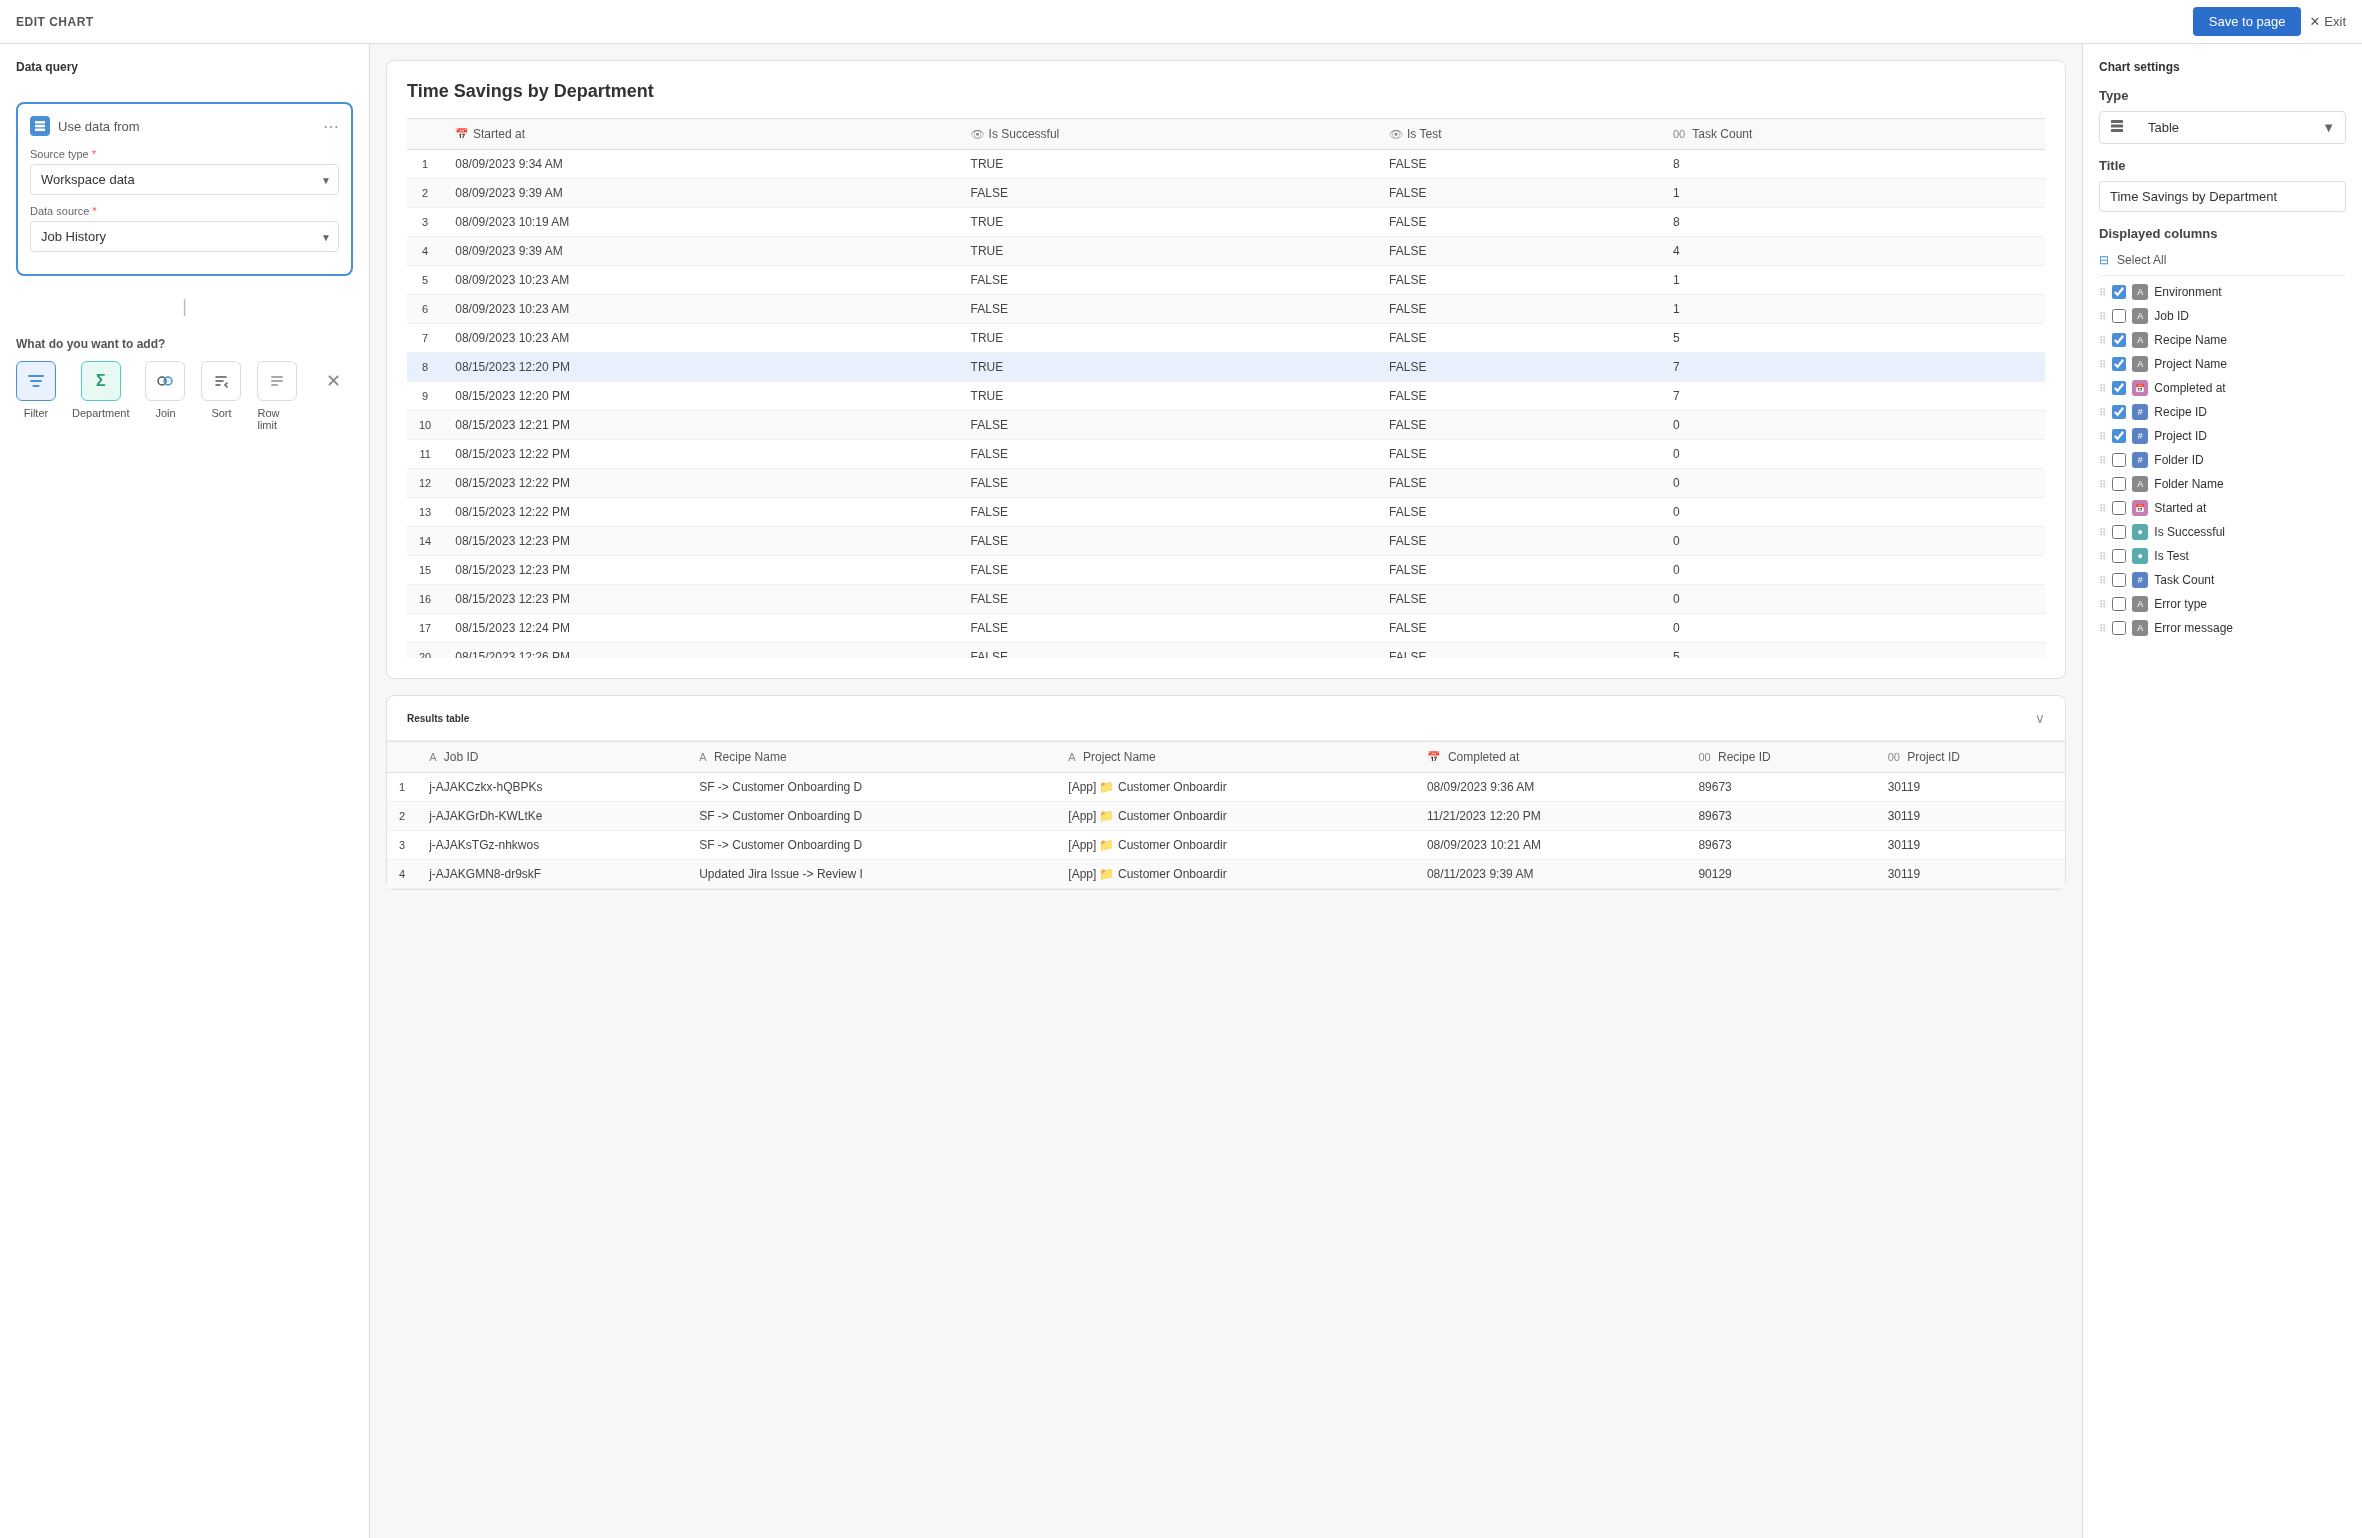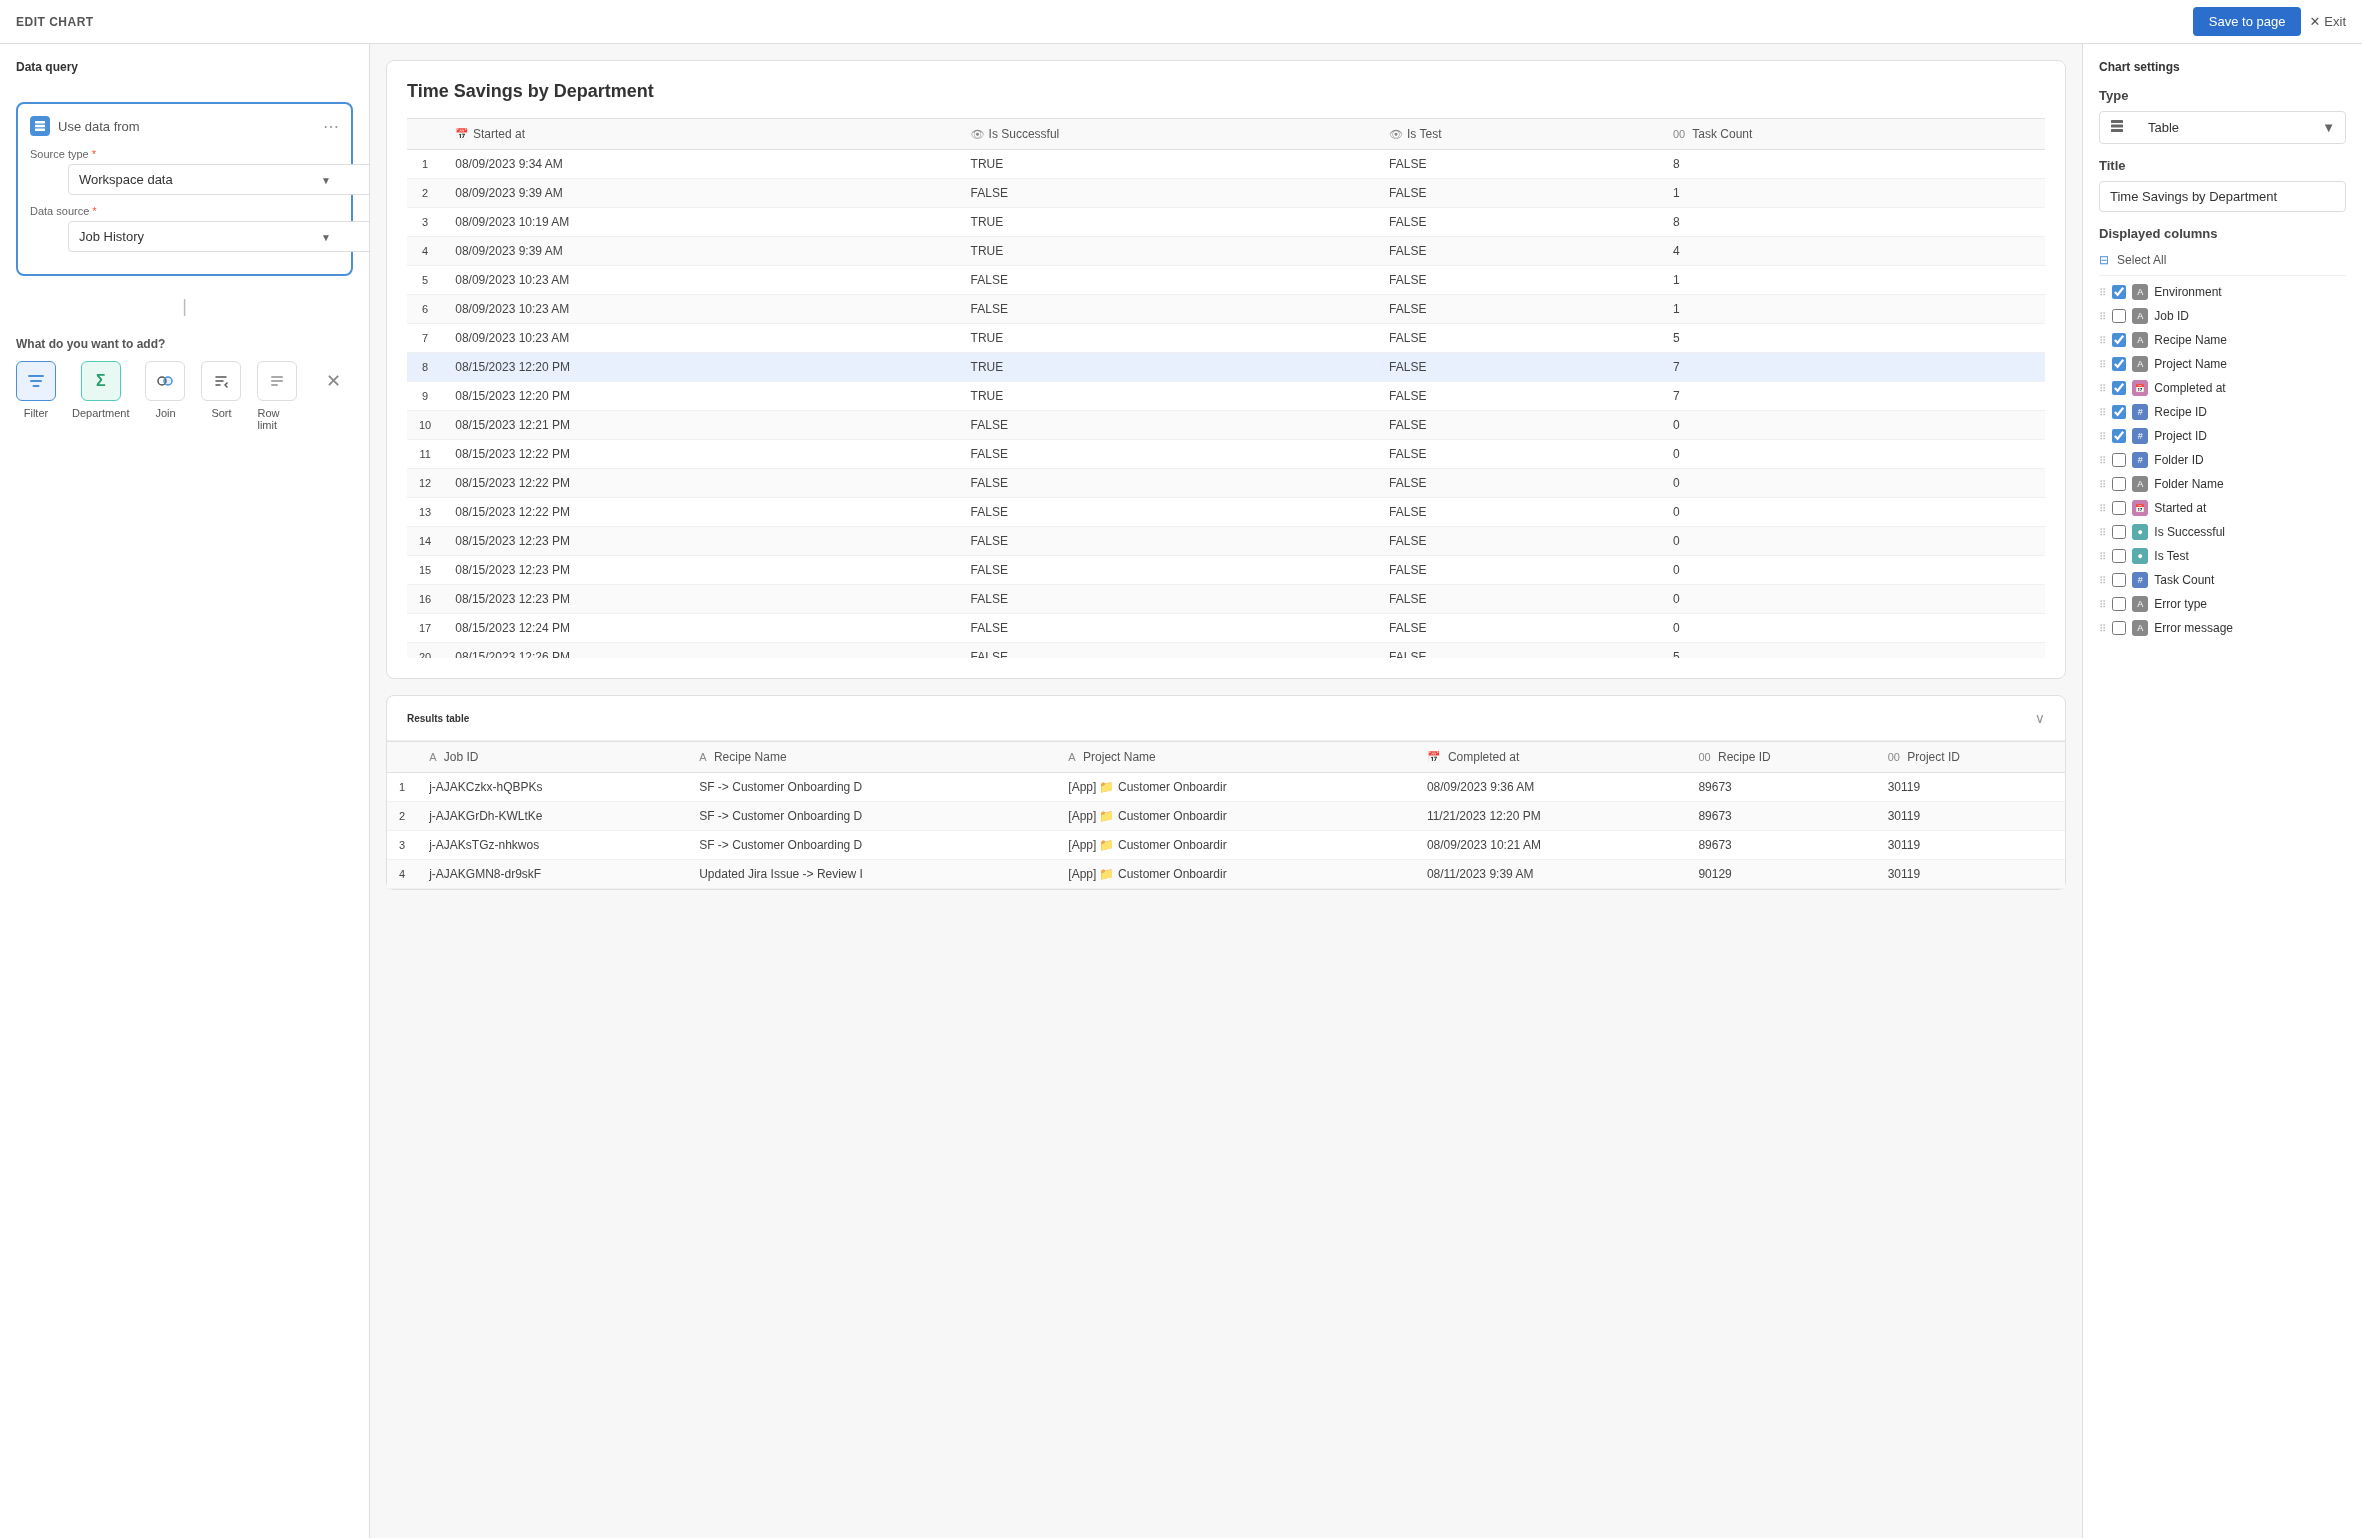--- a/index.html
+++ b/index.html
@@ -34,21 +34,20 @@
     .card-header-left { display: flex; align-items: center; gap: 8px; font-size: 13px; color: #555; }
     .card-icon { width: 20px; height: 20px; background: #4a90d9; border-radius: 4px; display: flex; align-items: center; justify-content: center; color: #fff; font-size: 10px; }
     .three-dots { color: #999; cursor: pointer; font-size: 16px; }
     .field-label { font-size: 11px; color: #666; margin-bottom: 4px; }
     .required { color: #e53; }
     .select-wrapper { position: relative; }
     select {
       width: 100%; padding: 7px 10px; border: 1px solid #ddd; border-radius: 4px;
       font-size: 13px; appearance: none; background: #fff; cursor: pointer;
       color: #333;
-      margin-left: 38px;
     }
     .select-arrow { position: absolute; right: 8px; top: 50%; transform: translateY(-50%); pointer-events: none; color: #666; font-size: 10px; }
     .field-group { margin-bottom: 10px; }
     .connector-line { display: flex; justify-content: center; padding: 4px 0; color: #bbb; font-size: 18px; }
     .add-section-title { font-size: 12px; font-weight: 600; color: #555; margin-bottom: 10px; }
     .actions-row { display: flex; gap: 16px; align-items: flex-start; }
     .action-btn { display: flex; flex-direction: column; align-items: center; gap: 6px; cursor: pointer; }
     .action-icon {
       width: 40px; height: 40px; border: 1px solid #ddd; border-radius: 6px;
       display: flex; align-items: center; justify-content: center; background: #fff;

